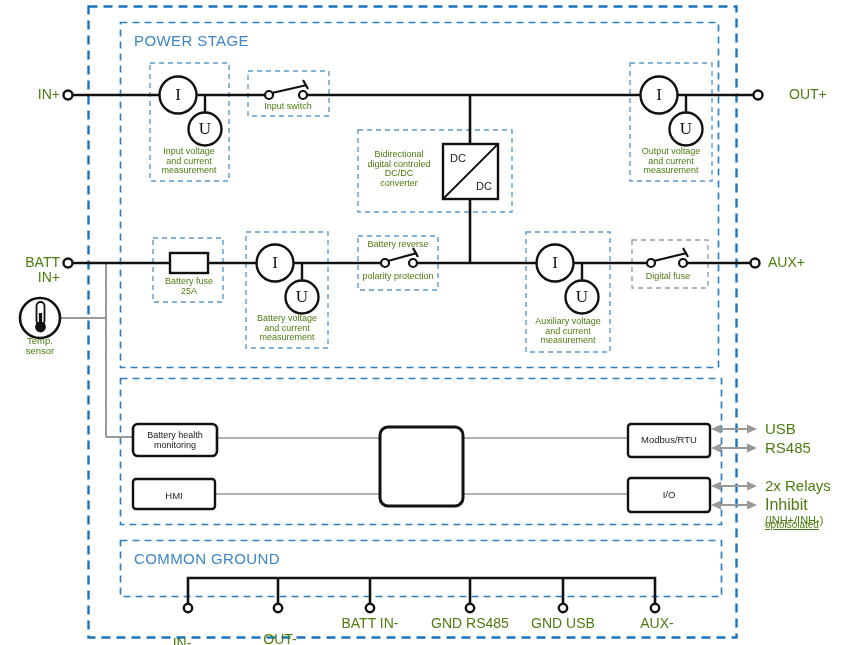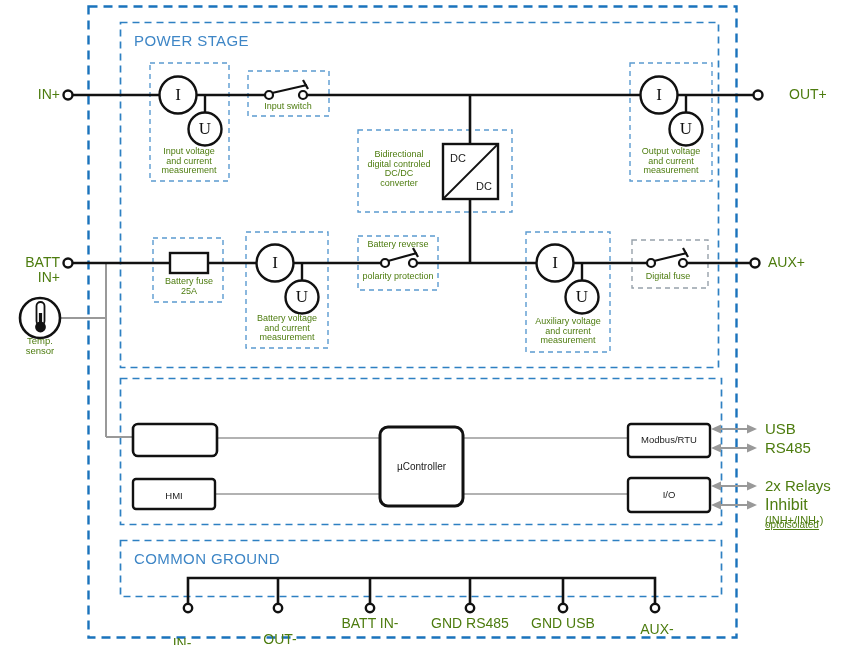--- a/index.html
+++ b/index.html
@@ -213,31 +213,32 @@
 measurement</div>
   <div class="lbl comp center" style="left:398px;top:240px;width:100px;">Battery reverse</div>
   <div class="lbl comp center" style="left:398px;top:272px;width:110px;">polarity protection</div>
   <div class="lbl comp center" style="left:568px;top:317px;width:110px;">Auxiliary voltage
 and current
 measurement</div>
   <div class="lbl comp center" style="left:668px;top:272px;width:90px;">Digital fuse</div>
   <div class="lbl comp center" style="left:40px;top:336px;width:70px;font-size:9.5px;">Temp.
 sensor</div>
 
+  <div class="blocktxt" style="left:133px;top:424px;width:84px;height:32px;">Battery health
+monitoring</div>
   <div class="blocktxt" style="left:133px;top:479px;width:82px;height:34px;font-size:9.5px;">HMI</div>
-  <div class="blocktxt" style="left:380px;top:427px;width:83px;height:79px;font-size:10px;">µController</div>
   <div class="blocktxt" style="left:628px;top:424px;width:82px;height:33px;font-size:9.5px;">Modbus/RTU</div>
   <div class="blocktxt" style="left:628px;top:478px;width:82px;height:34px;font-size:9.5px;">I/O</div>
 
   <div class="lbl ext" style="left:765px;top:421px;">USB</div>
   <div class="lbl ext" style="left:765px;top:440px;">RS485</div>
   <div class="lbl ext" style="left:765px;top:478px;">2x Relays</div>
   <div class="lbl" style="left:765px;top:496px;font-size:16px;"><span>Inhibit</span> <span class="inhibit-note">optoisolated</span></div>
   <div class="lbl" style="left:765px;top:514px;font-size:11px;">(INH+/INH-)</div>
 
   <div class="lbl term center" style="left:182px;top:616px;margin-top:20px;">IN-</div>
   <div class="lbl term center" style="left:280px;top:632px;">OUT-</div>
   <div class="lbl term center" style="left:370px;top:616px;">BATT IN-</div>
   <div class="lbl term center" style="left:470px;top:616px;">GND RS485</div>
   <div class="lbl term center" style="left:563px;top:616px;">GND USB</div>
-  <div class="lbl term center" style="left:657px;top:616px;margin-top:6px;">AUX-</div>
+  <div class="lbl term center" style="left:657px;top:616px;">AUX-</div>
 
 </div>
 
 </body></html>

